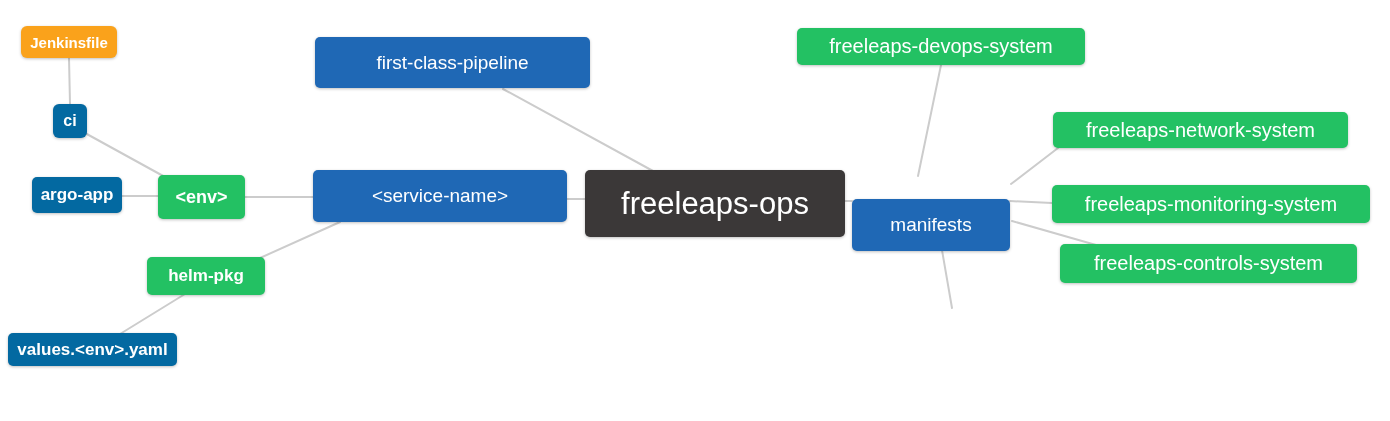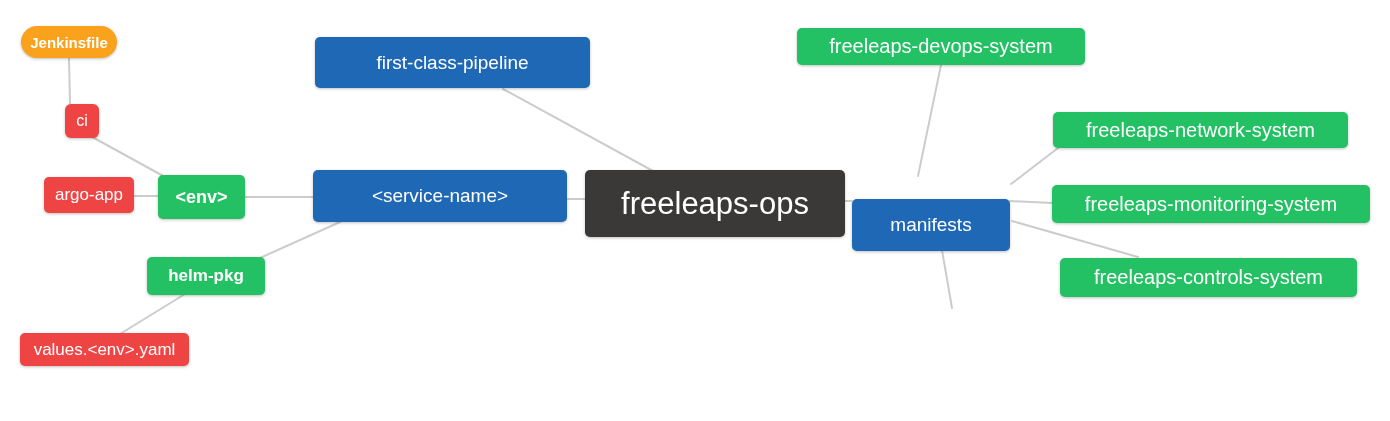--- a/index.html
+++ b/index.html
@@ -31,21 +31,21 @@
     white-space: nowrap;
     box-shadow: 0 1px 3px rgba(0,0,0,0.25);
     cursor: pointer;
     box-sizing: border-box;
     overflow: visible;
   }
   .node.root    { background: #3B3838; font-size: 31px; font-weight: 400; }
   .node.blue    { background: #1F68B5; font-size: 19px; font-weight: 400; }
   .node.green-lg{ background: #23C163; font-size: 20px; font-weight: 400; }
   .node.green-b { background: #23C163; font-weight: 700; }
-  .node.red     { background: #ef4444; font-weight: 400; margin-left: 12px; }
+  .node.red     { background: #0369a1; font-weight: 700; }
   .node.orange  { background: #FAA21B; font-weight: 700; }
 </style>
 </head>
 <body>
 
 <div class="stage">
 
   <svg class="edges" viewBox="0 0 1390 421" xmlns="http://www.w3.org/2000/svg">
     <line x1="69" y1="58" x2="70" y2="104"></line>
     <line x1="85" y1="133" x2="165" y2="177"></line>
@@ -56,21 +56,21 @@
     <line x1="503" y1="89" x2="653" y2="171"></line>
     <line x1="567" y1="199" x2="585" y2="199"></line>
     <line x1="845" y1="201" x2="852" y2="201"></line>
     <line x1="918" y1="176" x2="941" y2="65"></line>
     <line x1="1011" y1="184" x2="1058" y2="148"></line>
     <line x1="1010" y1="201" x2="1052" y2="203"></line>
     <line x1="1012" y1="221" x2="1138" y2="257"></line>
     <line x1="938" y1="227" x2="952" y2="308"></line>
   </svg>
 
-  <div class="node orange" style="left:21px; top:26px; width:96px; height:32px; font-size:15px; border-radius:16px;">Jenkinsfile</div>
+  <div class="node orange" style="left:21px; top:26px; width:96px; height:32px; font-size:15px; border-radius:6px;">Jenkinsfile</div>
 
   <div class="node red" style="left:53px; top:104px; width:34px; height:34px; font-size:16px; border-radius:6px;">ci</div>
 
   <div class="node red" style="left:32px; top:177px; width:90px; height:36px; font-size:17px;text-align:right;">argo-app</div>
 
   <div class="node green-b" style="left:158px; top:175px; width:87px; height:44px; font-size:18px;">&lt;env&gt;</div>
 
   <div class="node green-b" style="left:147px; top:257px; width:118px; height:38px; font-size:17px;">helm-pkg</div>
 
   <div class="node red" style="left:8px; top:333px; width:169px; height:33px; font-size:17px;">values.&lt;env&gt;.yaml</div>
@@ -82,16 +82,16 @@
   <div class="node root" style="left:585px; top:170px; width:260px; height:67px;">freeleaps-ops</div>
 
   <div class="node blue" style="left:852px; top:175px; width:158px; height:52px;margin-top:24px;">manifests</div>
 
   <div class="node green-lg" style="left:797px; top:28px; width:288px; height:37px;">freeleaps-devops-system</div>
 
   <div class="node green-lg" style="left:1053px; top:112px; width:295px; height:36px;">freeleaps-network-system</div>
 
   <div class="node green-lg" style="left:1052px; top:185px; width:318px; height:38px;">freeleaps-monitoring-system</div>
 
-  <div class="node green-lg" style="left:1060px; top:258px; width:297px; height:39px;">freeleaps-controls-system</div>
+  <div class="node green-lg" style="left:1060px; top:244px; width:297px; height:39px;">freeleaps-controls-system</div>
 
 
 </div>
 
 </body></html>

